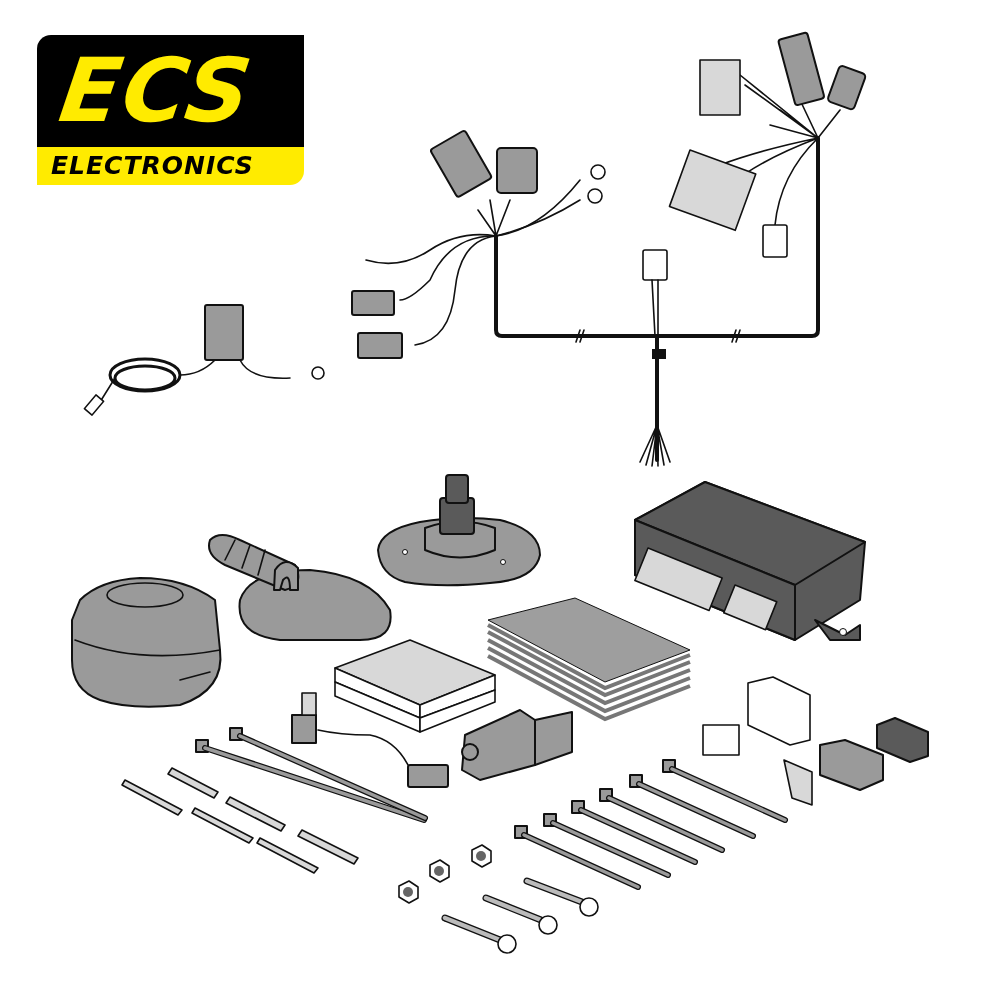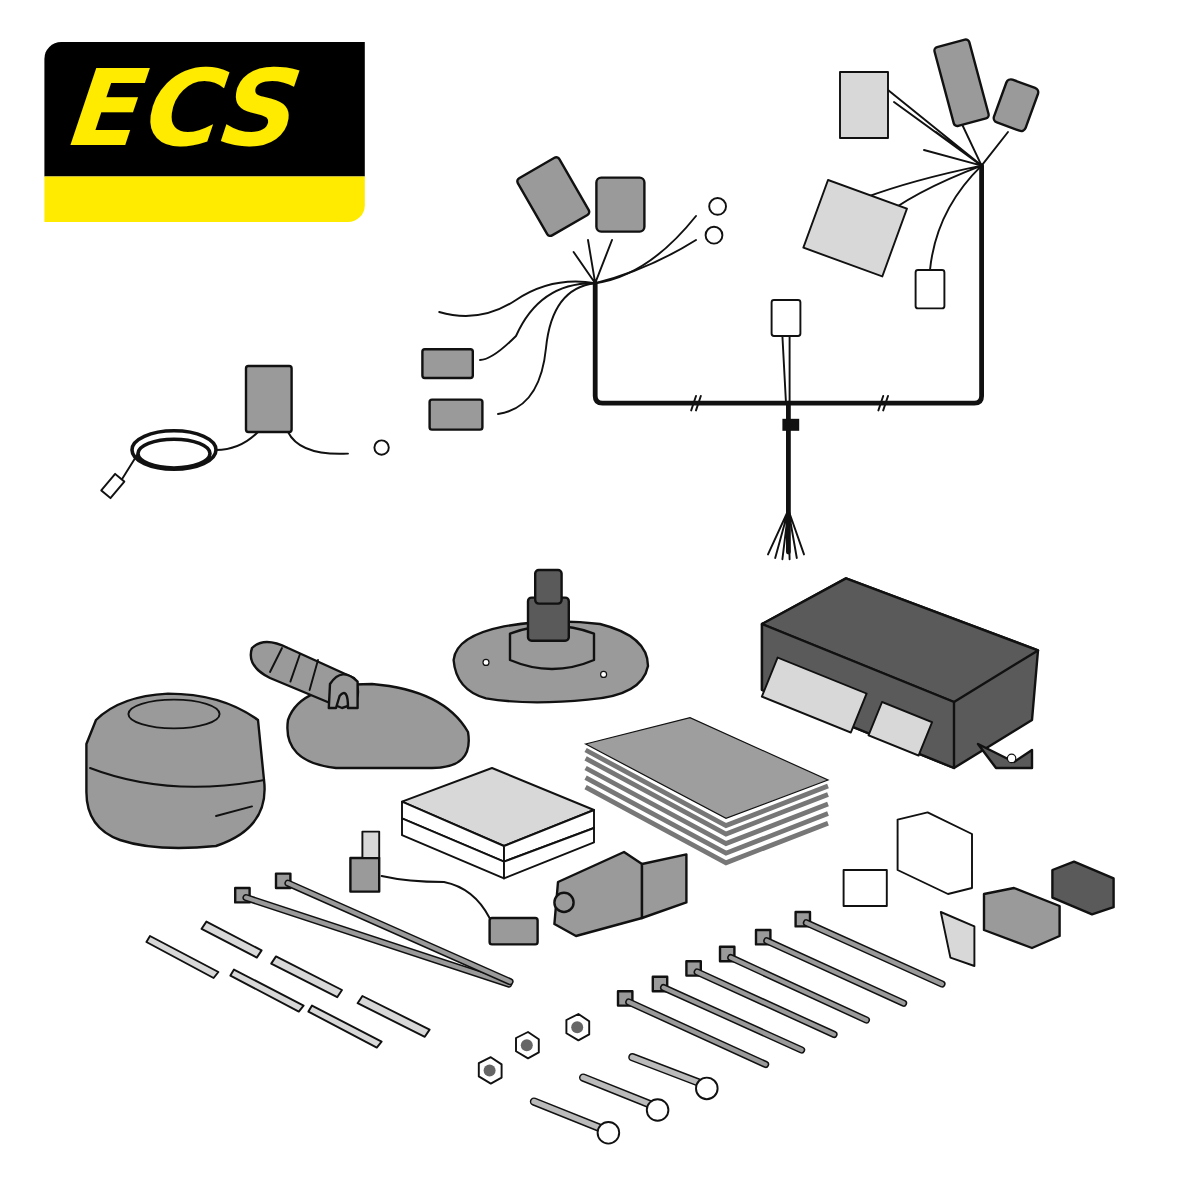--- a/index.html
+++ b/index.html
@@ -11,20 +11,21 @@
   .logo-sub { position:absolute; left:14px; top:116px; font-family:"DejaVu Sans", sans-serif; font-weight:bold; font-style:italic; font-size:25px; line-height:30px; letter-spacing:1px; color:#000; }
   svg.art { position:absolute; left:0; top:0; }
 </style>
 </head>
 <body>
 
 <div class="logo">
   <div class="logo-top"></div>
   <div class="logo-bottom"></div>
   <div class="logo-ecs">ECS</div>
+  <div class="logo-sub">ELECTRONICS</div>
 </div>
 
 <svg class="art" width="1000" height="1000" viewBox="0 0 1000 1000">
   <defs>
     <style>
       .ln{fill:none;stroke:#111;stroke-width:1.6;stroke-linecap:round;}
       .thk{fill:none;stroke:#111;stroke-width:4;stroke-linecap:round;stroke-linejoin:round;}
       .gp{fill:#9a9a9a;stroke:#111;stroke-width:2;stroke-linejoin:round;}
       .dp{fill:#5a5a5a;stroke:#111;stroke-width:2;stroke-linejoin:round;}
       .lp{fill:#d8d8d8;stroke:#111;stroke-width:1.6;stroke-linejoin:round;}

